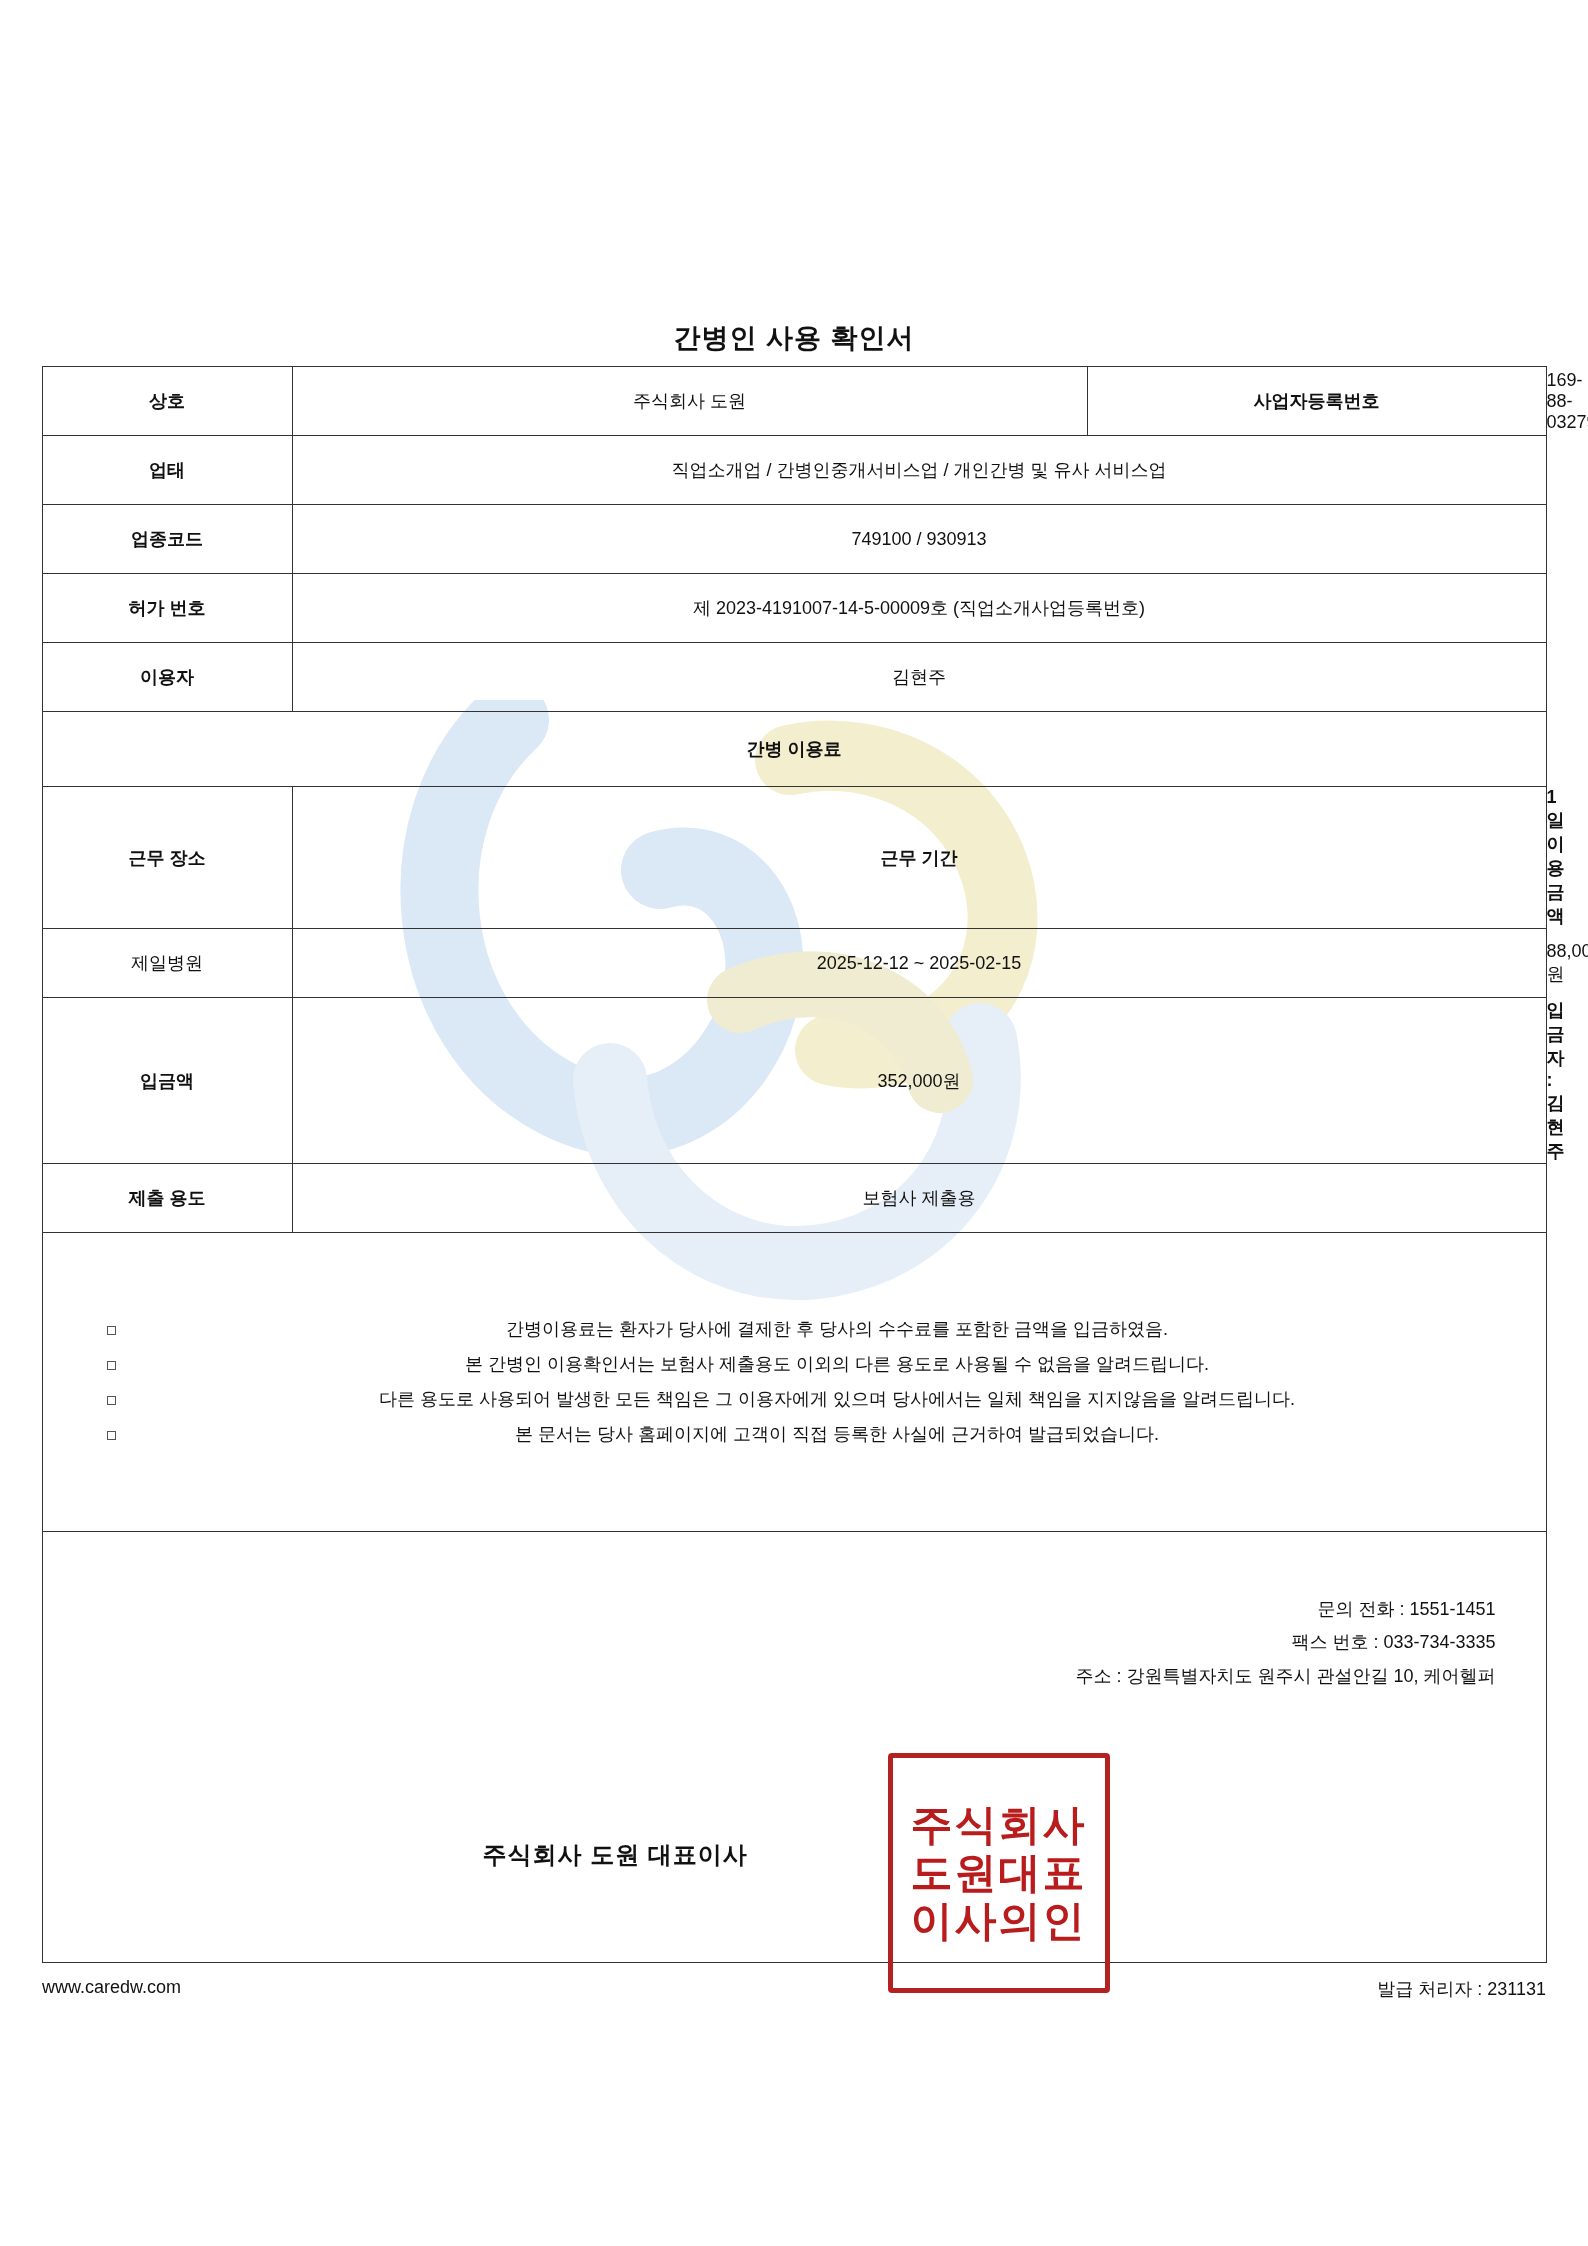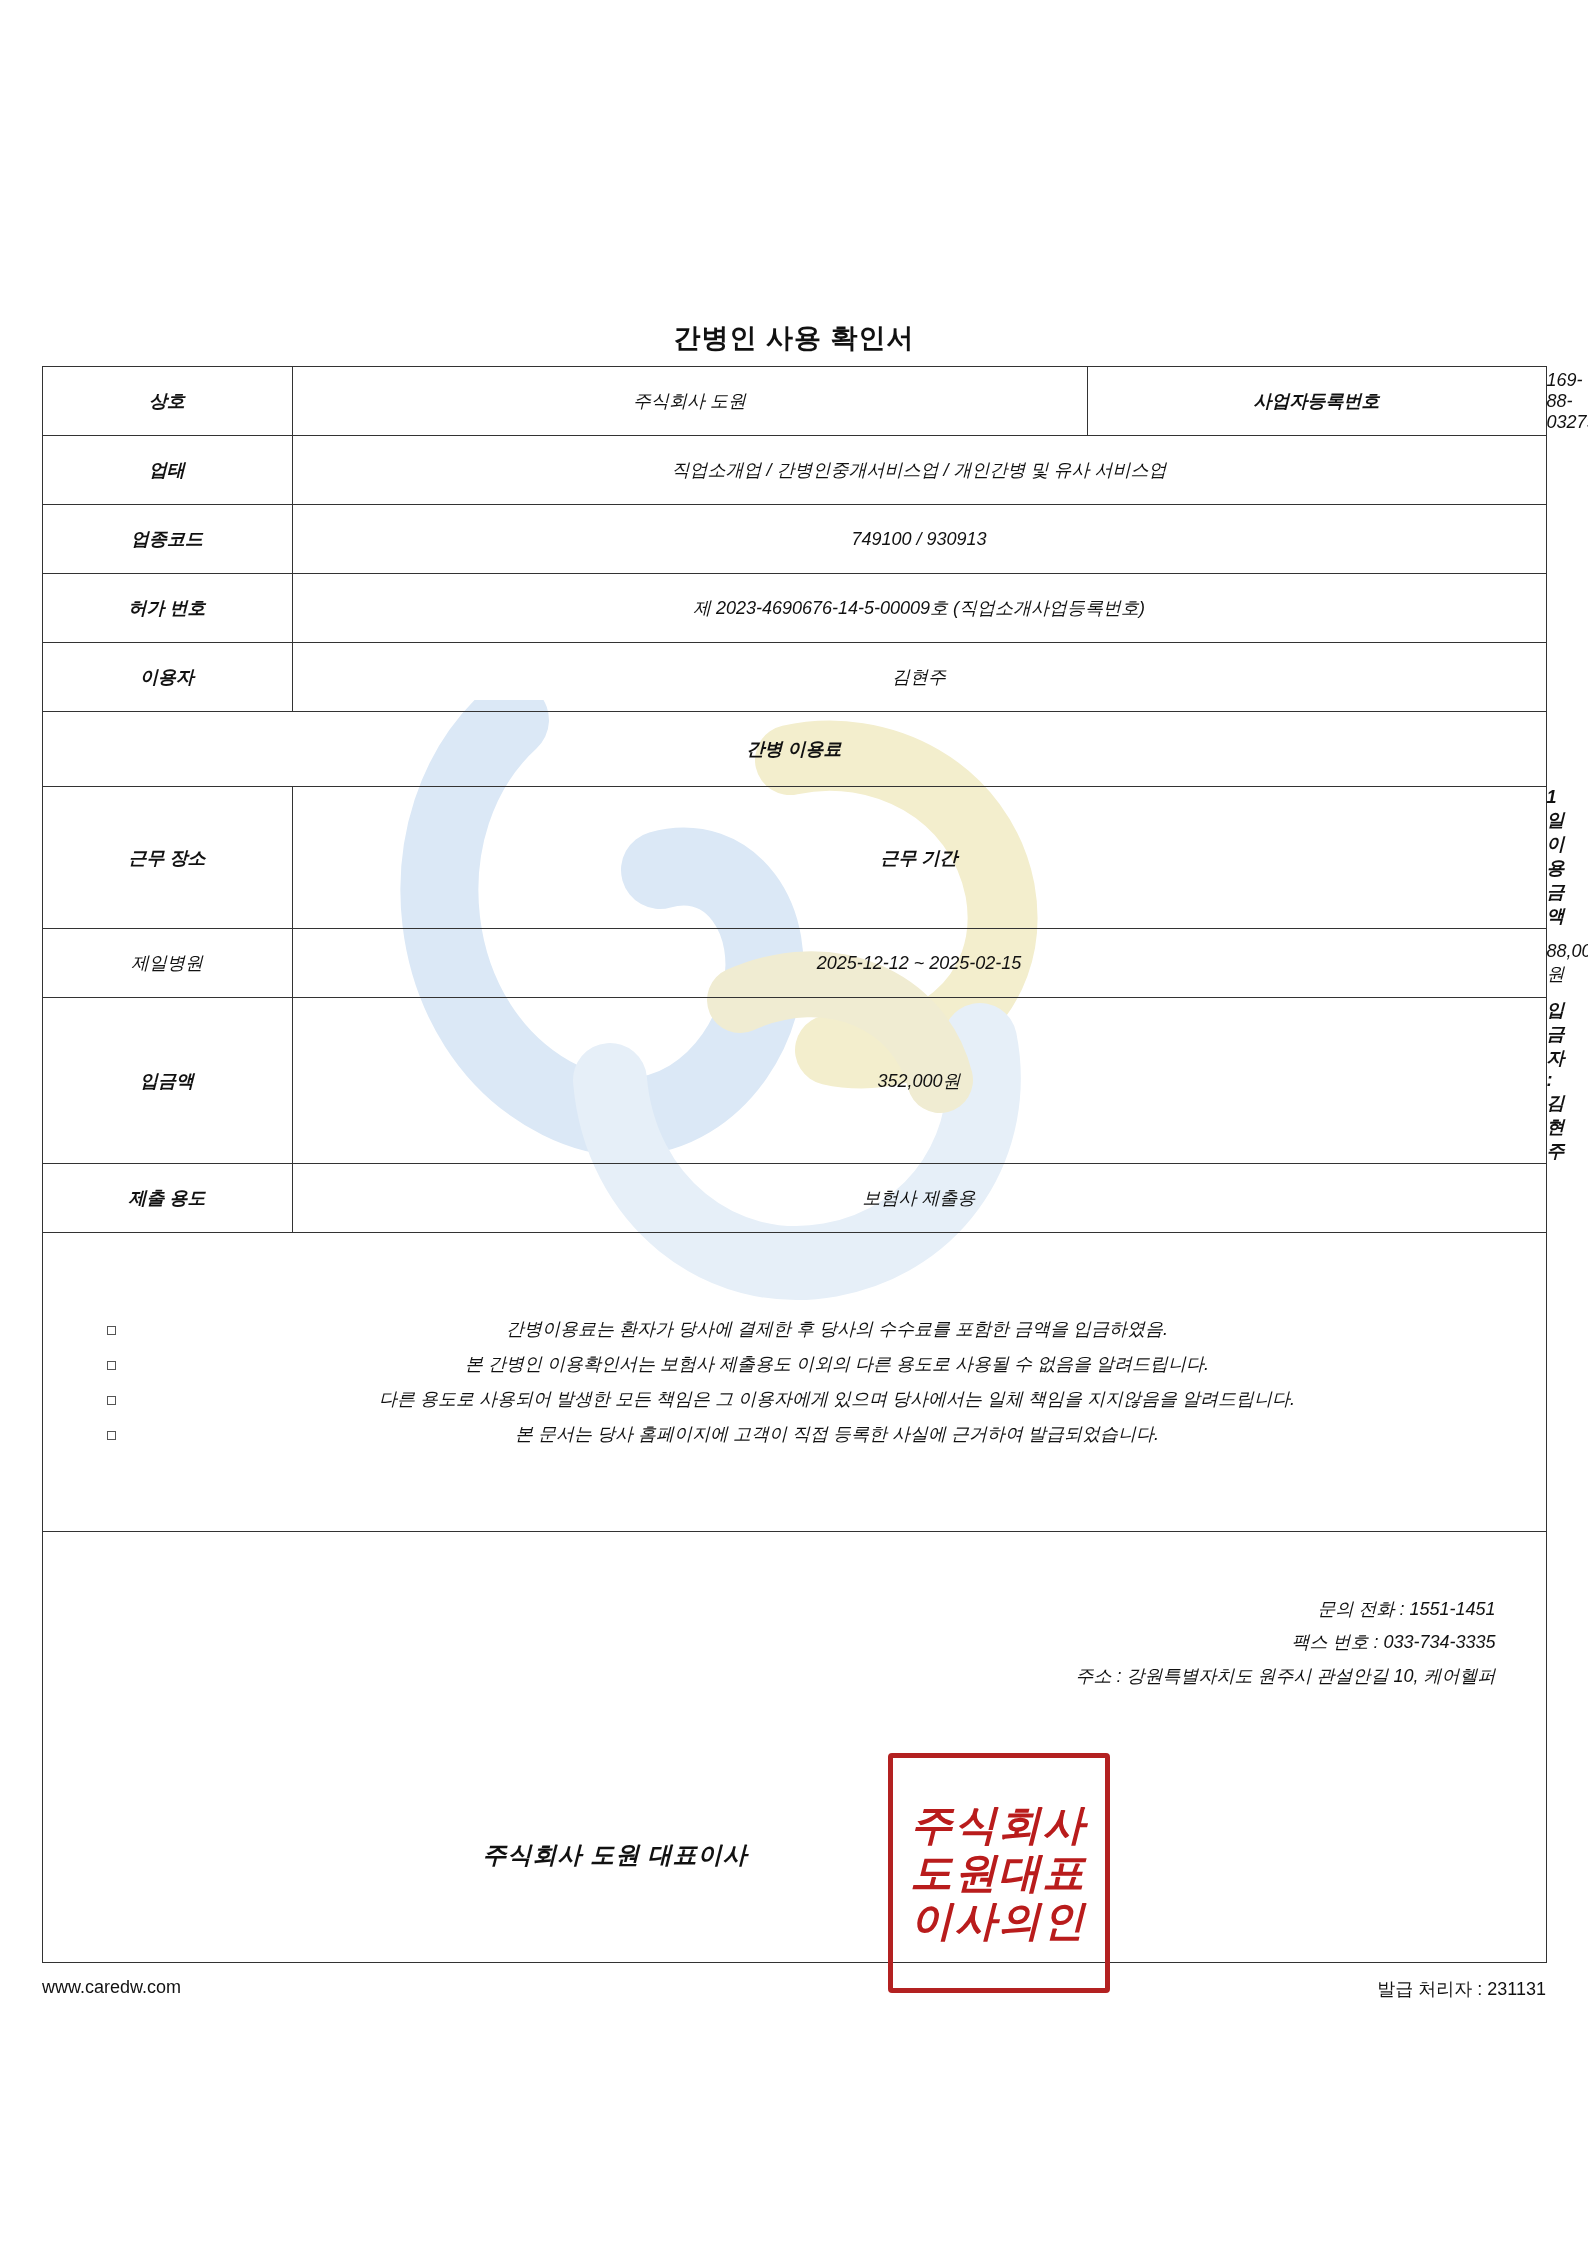--- a/index.html
+++ b/index.html
@@ -66,21 +66,20 @@
     background: transparent;
   }
   table.main td {
     border: 1px solid #333333;
     font-size: 18px;
     padding: 0;
     height: 68px;
     text-align: center;
     vertical-align: middle;
     background: transparent;
-    font-style: italic;
   }
   .lbl {
     font-weight: bold;
   }
   .section-title {
     font-weight: bold;
     font-size: 23px;
     height: 74px !important;
   }
   .bold {
@@ -210,21 +209,21 @@
         <td colspan="3">직업소개업 / 간병인중개서비스업 / 개인간병 및 유사 서비스업</td>
       </tr>
 
       <tr>
         <td class="lbl">업종코드</td>
         <td colspan="3">749100 / 930913</td>
       </tr>
 
       <tr>
         <td class="lbl">허가 번호</td>
-        <td colspan="3">제 2023-4690676-14-5-00009호 (직업소개사업등록번호)</td>
+        <td colspan="3">제 2023-4191007-14-5-00009호 (직업소개사업등록번호)</td>
       </tr>
 
       <tr>
         <td class="lbl">이용자</td>
         <td colspan="3">김현주</td>
       </tr>
 
 
       <tr>
         <td class="section-title" colspan="4">간병 이용료</td>

